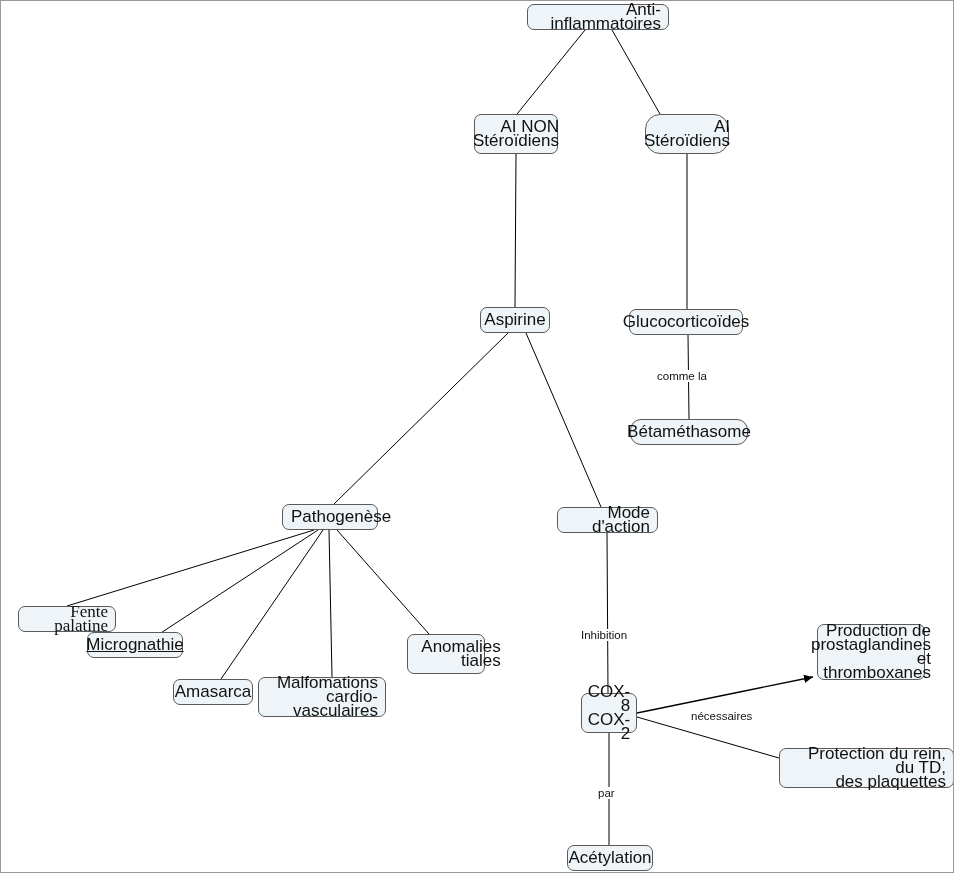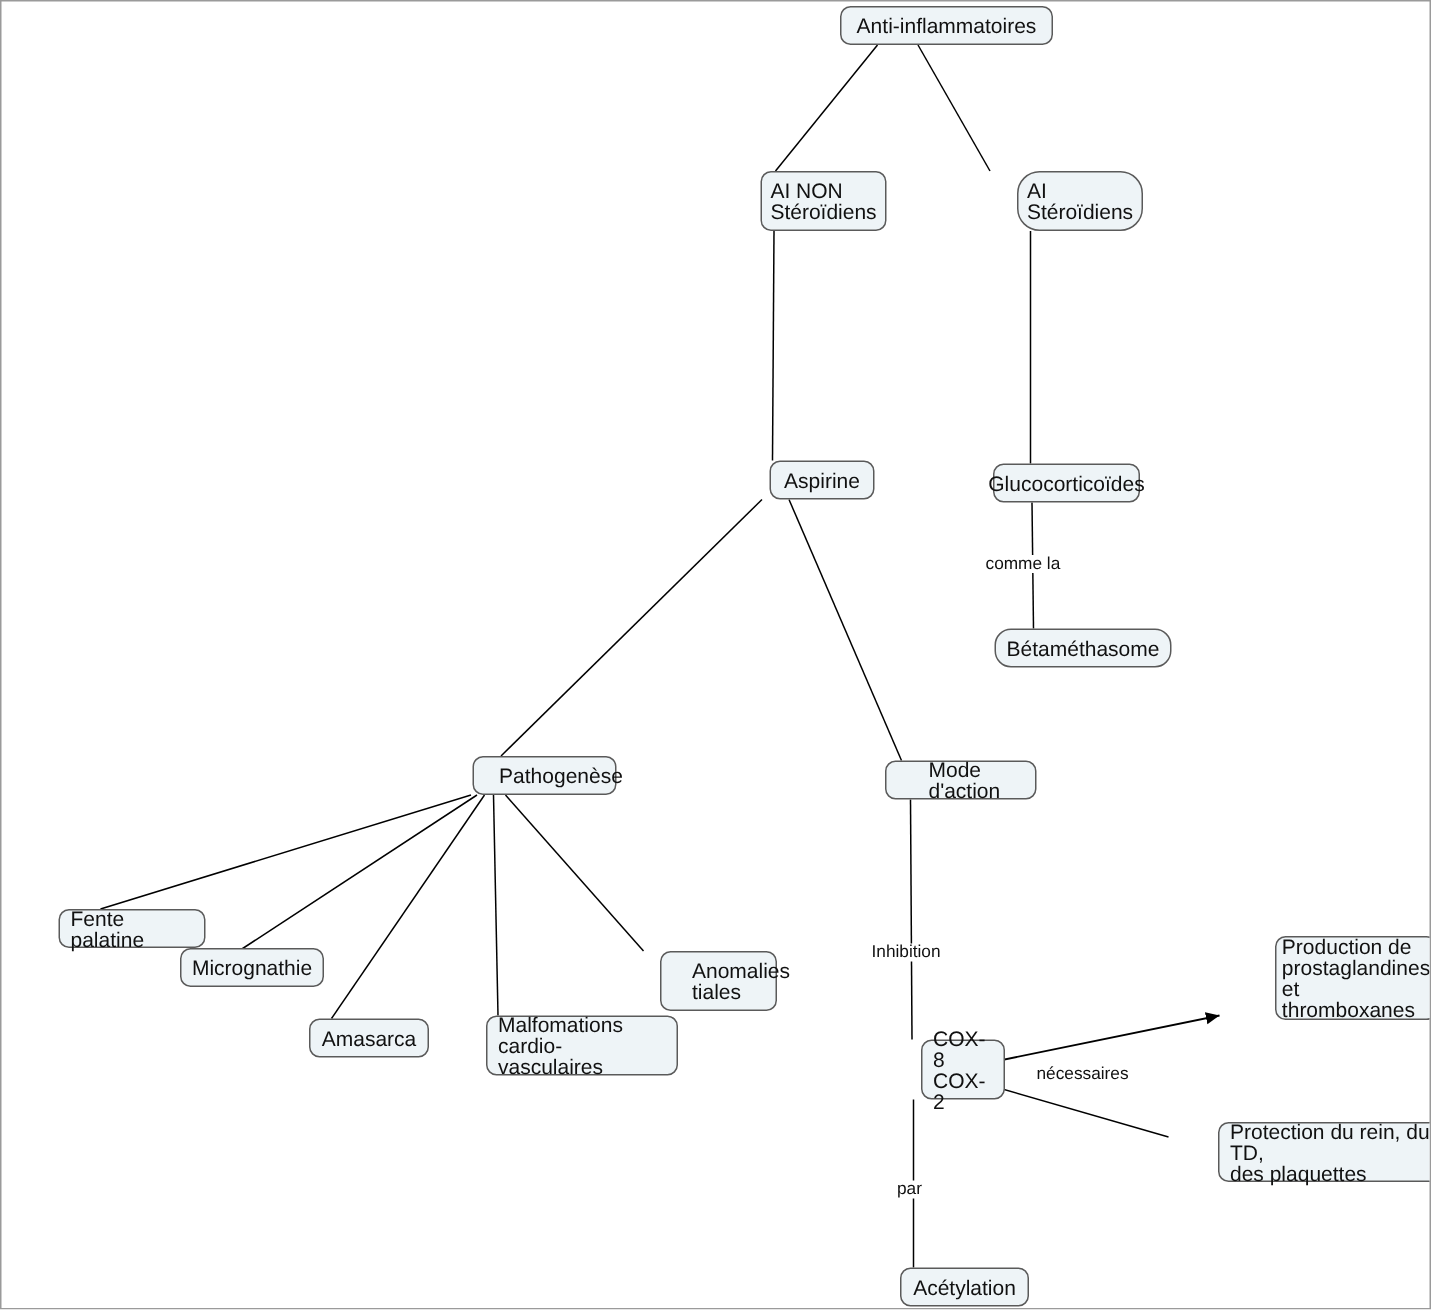--- a/index.html
+++ b/index.html
@@ -24,29 +24,28 @@
     width: 954px;
     height: 873px;
   }
   .node {
     position: absolute;
     box-sizing: border-box;
     background: #eef4f7;
     border: 1px solid #5a5a5a;
     border-radius: 7px;
     color: #111111;
-    font-size: 14px;
+    font-size: 17px;
     line-height: 14px;
-    text-align: left;
+    text-align: right;
     display: flex;
     align-items: center;
     justify-content: center;
     padding: 2px 7px;
     white-space: pre-line;
-    margin-left: 33px;
   }
   .edge-label {
     position: absolute;
     font-size: 11.5px;
     color: #111111;
     background: #ffffff;
     padding: 0 2px;
     white-space: nowrap;
   }
 </style>
@@ -81,28 +80,28 @@
         <line x1="636" y1="712" x2="812" y2="676" marker-end="url(#arrow)"></line>
       </g>
   </svg>
   <div id="nodes">
       <div class="node" style="left: 526px; top: 3px; width: 142px; height: 26px;">Anti-inflammatoires</div>
       <div class="node" style="left: 473px; top: 113px; width: 84px; height: 40px;">AI NON
 Stéroïdiens</div>
       <div class="node" style="left: 644px; top: 113px; width: 84px; height: 40px; border-radius: 15px;">AI
 Stéroïdiens</div>
       <div class="node" style="left: 479px; top: 306px; width: 70px; height: 26px;">Aspirine</div>
-      <div class="node" style="left: 628px; top: 308px; width: 98px; height: 26px;">Glucocorticoïdes</div>
+      <div class="node" style="left: 628px; top: 308px; width: 114px; height: 26px;">Glucocorticoïdes</div>
       <div class="node" style="left: 629px; top: 418px; width: 118px; height: 26px; border-radius: 11px;">Bétaméthasome</div>
       <div class="node" style="left: 281px; top: 503px; width: 96px; height: 26px; padding-left: 29px;">Pathogenèse</div>
       <div class="node" style="left: 556px; top: 506px; width: 101px; height: 26px; padding-left: 28px;">Mode d'action</div>
-      <div class="node" style="left: 5px; top: 605px; width: 98px; height: 26px;">Fente palatine</div>
-      <div class="node" style="left: 86px; top: 631px; width: 96px; height: 26px;">Micrognathie</div>
+      <div class="node" style="left: 17px; top: 605px; width: 98px; height: 26px; font-family: Liberation Serif, serif;">Fente palatine</div>
+      <div class="node" style="left: 86px; top: 631px; width: 96px; height: 26px; text-decoration: underline;">Micrognathie</div>
       <div class="node" style="left: 172px; top: 678px; width: 80px; height: 26px;">Amasarca</div>
-      <div class="node" style="left: 290px; top: 676px; width: 128px; height: 40px;">Malfomations
+      <div class="node" style="left: 257px; top: 676px; width: 128px; height: 40px;">Malfomations
 cardio-vasculaires</div>
       <div class="node" style="left: 406px; top: 633px; width: 78px; height: 40px; padding-left: 37px;">Anomalies
 tiales</div>
       <div class="node" style="left: 580px; top: 692px; width: 56px; height: 40px;">COX-8
 COX-2</div>
       <div class="node" style="left: 816px; top: 623px; width: 108px; height: 56px;">Production de
 prostaglandines et
 thromboxanes</div>
       <div class="node" style="left: 778px; top: 747px; width: 175px; height: 40px;">Protection du rein, du TD,
 des plaquettes</div>

